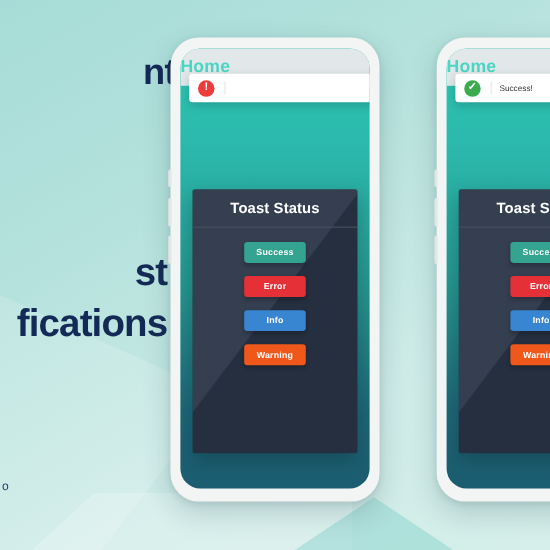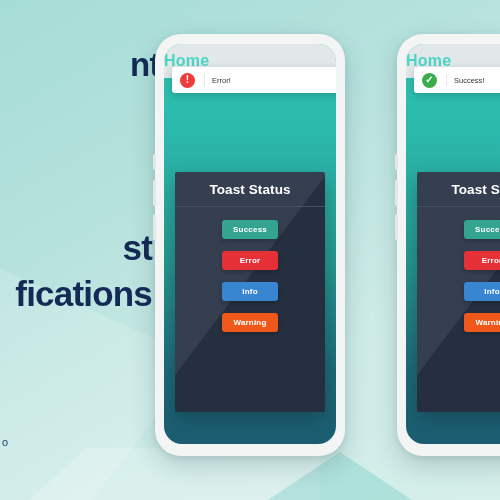--- a/index.html
+++ b/index.html
@@ -266,21 +266,20 @@
 
     <div class="phone-screen">
 
       <div class="appbar">
         <div class="appbar-title">Home</div>
       </div>
 
       <div class="toast">
         <div class="toast-icon" style="background-color: rgb(238, 59, 59);">!</div>
         <div class="toast-sep"></div>
-        <div class="toast-msg">Error!</div>
 
       </div>
 
       <div class="card">
         <div class="card-sheen"></div>
         <div class="card-title">Toast Status</div>
         <div class="card-body">
           <button class="toast-btn" style="background-color: rgb(52, 164, 145);">Success</button>
           <button class="toast-btn" style="background-color: rgb(229, 48, 56);">Error</button>
           <button class="toast-btn" style="background-color: rgb(56, 133, 209);">Info</button>

